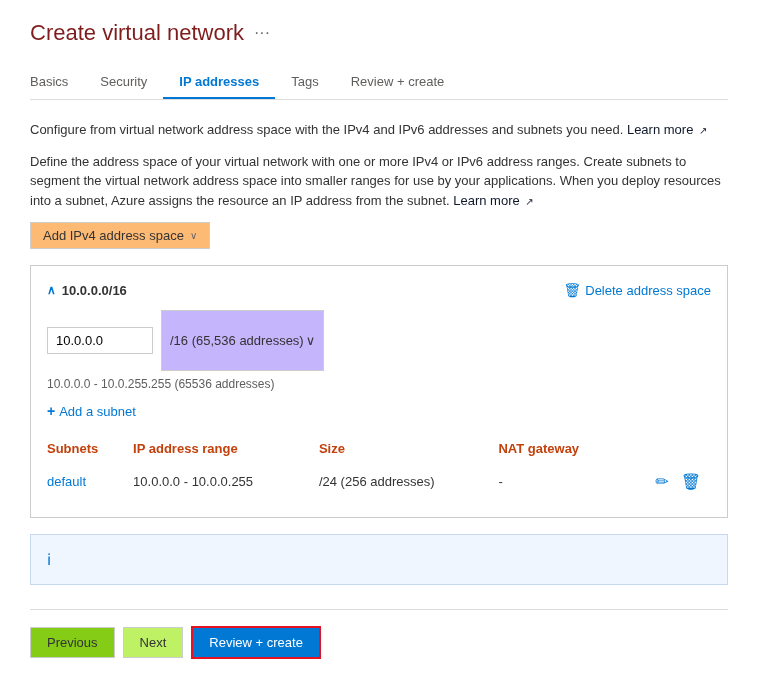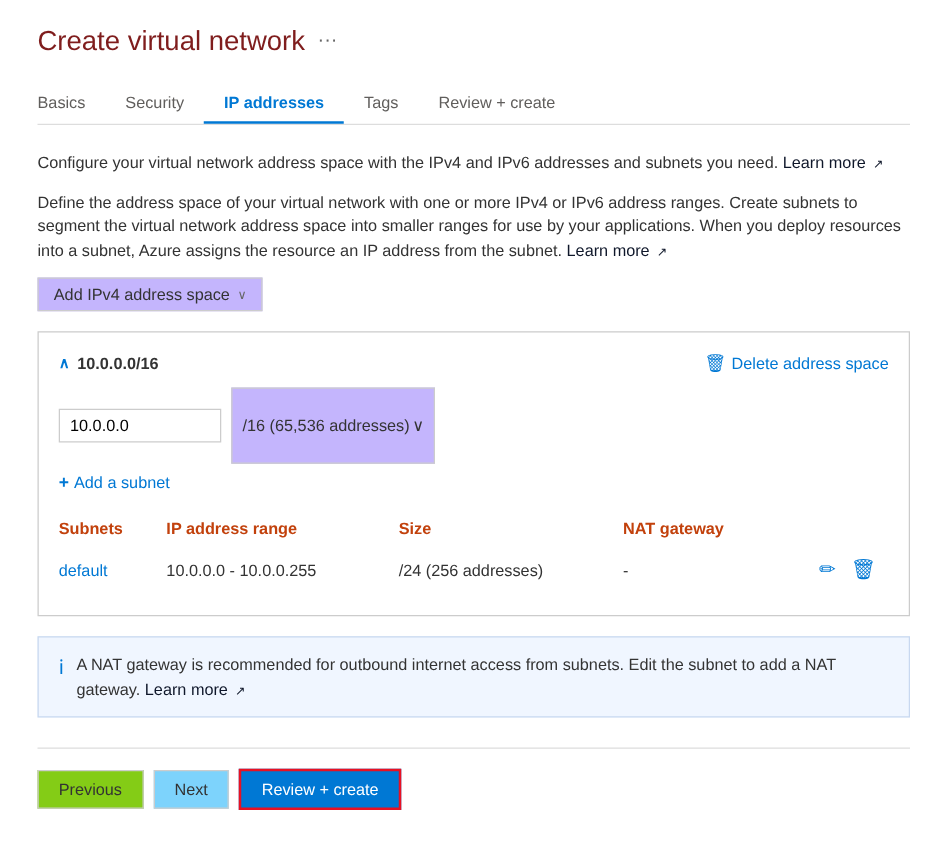--- a/index.html
+++ b/index.html
@@ -85,21 +85,21 @@
     }
 
     
     .add-ipv4-btn {
       display: inline-flex;
       align-items: center;
       gap: 6px;
       border: 1px solid #ccc;
       padding: 5px 12px;
       font-size: 13px;
-      background: #c4b5fd;
+      background: #fdba74;
       cursor: pointer;
       color: #333;
       margin-bottom: 16px;
     }
 
     .chevron-down {
       font-size: 10px;
       color: #666;
     }
 
@@ -149,21 +149,21 @@
       display: flex;
       align-items: center;
       gap: 8px;
       margin-bottom: 6px;
     }
 
     .ip-input {
       border: 1px solid #ccc;
       padding: 5px 8px;
       font-size: 13px;
-      width: 130px;
+      width: 106px;
       outline: none;
     }
 
     .cidr-select {
       border: 1px solid #ccc;
       padding: 22px 8px;
       font-size: 13px;
       background: #c4b5fd;
       cursor: pointer;
       display: inline-flex;
@@ -277,21 +277,21 @@
       border: 1px solid #ccc;
       background: #84cc16;
       padding: 7px 16px;
       font-size: 13px;
       cursor: pointer;
       color: #333;
     }
 
     .btn-next {
       border: 1px solid #ccc;
-      background: #7dd3fc;
+      background: #bef264;
       padding: 7px 16px;
       font-size: 13px;
       cursor: pointer;
       color: #333;
     }
 
     .btn-review-create {
       border: 2px solid #e81123;
       background: #0078d4;
       padding: 7px 16px;
@@ -326,21 +326,21 @@
     <div class="tab inactive">
       <span>Tags</span>
     </div>
     <div class="tab inactive">
       <span>Review + create</span>
     </div>
   </div>
 
   
   <p class="description">
-    <span>Configure your virtual network address space with the IPv4 and IPv6 addresses and subnets you need.</span>
+    <span>Configure from virtual network address space with the IPv4 and IPv6 addresses and subnets you need.</span>
     <a href="#" class="link">
       <span>Learn more</span>
       <span class="ext-link-icon">↗</span>
     </a>
   </p>
 
   
   <p class="description">
     <span>Define the address space of your virtual network with one or more IPv4 or IPv6 address ranges. Create subnets to segment the virtual network address space into smaller ranges for use by your applications. When you deploy resources into a subnet, Azure assigns the resource an IP address from the subnet.</span>
     <a href="#" class="link">
@@ -372,20 +372,21 @@
     
     <div class="ip-inputs-row">
       <input type="text" class="ip-input" value="10.0.0.0" style="">
       <div class="cidr-select">
         <span>/16 (65,536 addresses)</span>
         <span>∨</span>
       </div>
     </div>
 
     
+    <div class="ip-range-hint">10.0.0.0 - 10.0.255.255 (65536 addresses)</div>
 
     
     <button class="add-subnet-btn">
       <span class="plus-icon">+</span>
       <span>Add a subnet</span>
     </button>
 
     
     <table class="subnets-table">
       <thead>
@@ -417,27 +418,20 @@
           </td>
         </tr>
       </tbody>
     </table>
 
   </div>
 
   
   <div class="info-box">
     <span class="info-icon">ℹ</span>
-    <span>
-      <span>A NAT gateway is recommended for outbound internet access from subnets. Edit the subnet to add a NAT gateway.</span>
-      <a href="#" class="link">
-        <span>Learn more</span>
-        <span class="ext-link-icon">↗</span>
-      </a>
-    </span>
   </div>
 
   
   <div class="bottom-divider"></div>
 
   
   <div class="bottom-buttons">
     <button class="btn-previous">Previous</button>
     <button class="btn-next">Next</button>
     <button class="btn-review-create">Review + create</button>

